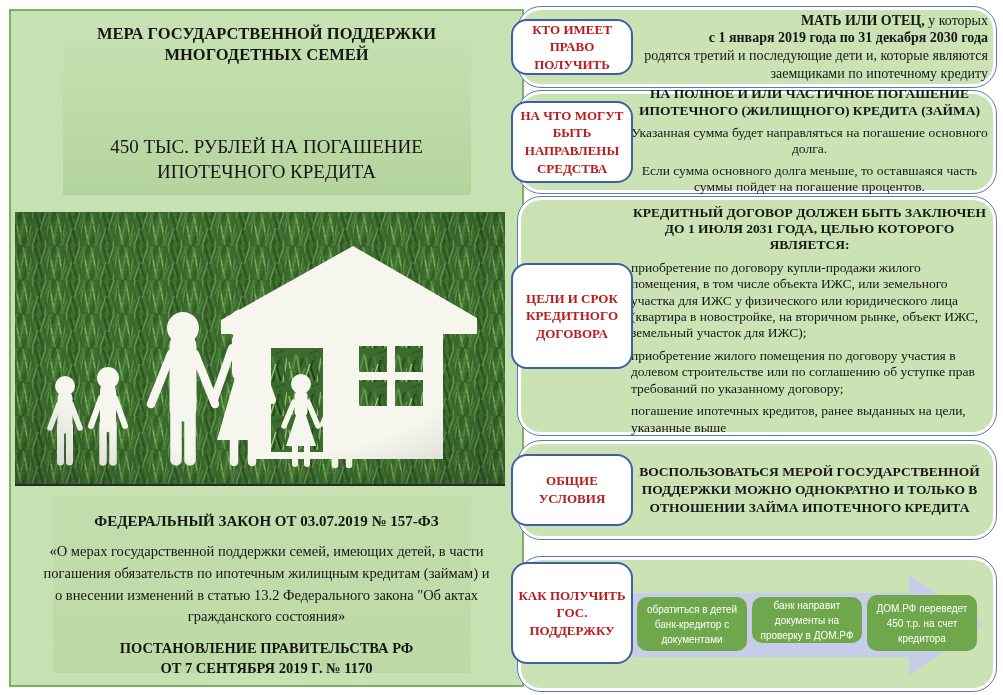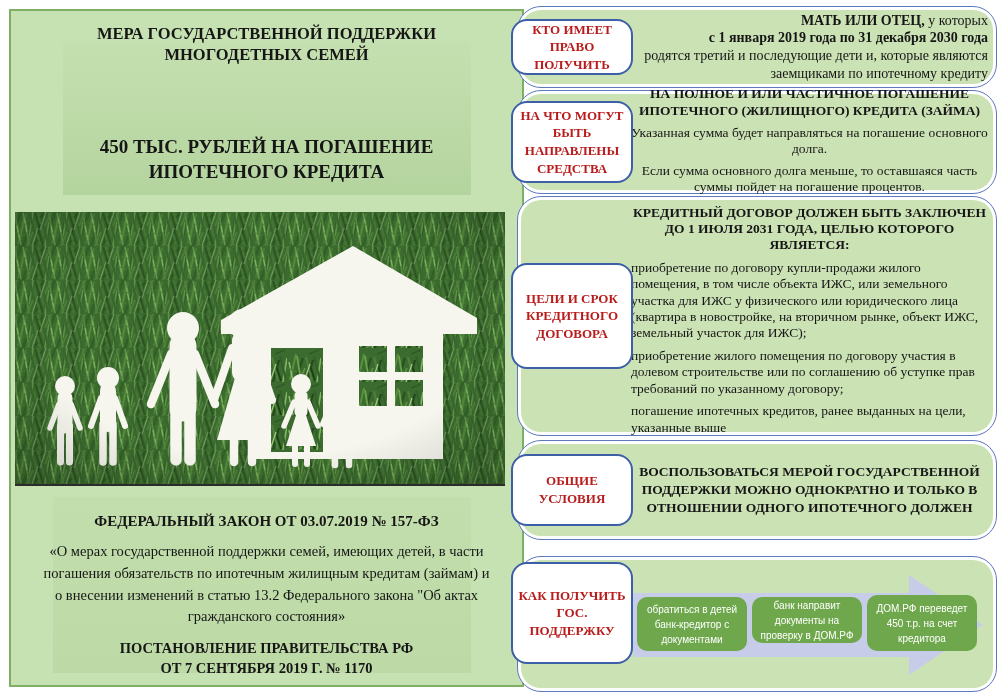--- a/index.html
+++ b/index.html
@@ -9,21 +9,21 @@
   
   .left-panel{position:absolute;left:9px;top:9px;width:499px;height:674px;
               background:#c6e2b2;border:2px solid #7fae65;padding-left:12px;}
   .inner-shade{position:absolute;left:52px;top:30px;width:408px;height:154px;
                background:linear-gradient(180deg,#c5e0b0 0%,#b4d49e 100%);}
   .inner-shade2{position:absolute;left:42px;top:486px;width:418px;height:176px;
                background:linear-gradient(180deg,#c2deac 0%,#bcd9a6 100%);}
   .lp-title{position:absolute;left:60px;right:60px;top:12px;text-align:center;
             font-weight:bold;font-size:16.5px;line-height:1.3;}
   .lp-amount{position:absolute;left:50px;right:50px;top:124px;text-align:center;
-             font-weight:bold;font-size:19px;line-height:1.3;}
+             font-weight:normal;font-size:19px;line-height:1.3;}
   .photo{position:absolute;left:4px;top:201px;width:490px;height:272px;
          border-bottom:2px solid #2b2b2b;}
   .photo svg{display:block;}
   .lp-law-title{position:absolute;left:20px;right:20px;top:502px;text-align:center;
                 font-weight:bold;font-size:15px;}
   .lp-law-text{position:absolute;left:28px;right:28px;top:530px;text-align:center;
                font-size:14.5px;line-height:1.5;}
   .lp-decree{position:absolute;left:20px;right:20px;top:627px;text-align:center;
              font-weight:bold;font-size:14.5px;line-height:1.4;}
 
@@ -199,21 +199,21 @@
       <div class="r3-item">погашение ипотечных кредитов, ранее выданных на цели, указанные выше</div>
     </div>
   </div>
 
   <div class="row" style="top:440px;height:98px;">
     <div class="row-green"></div>
     <div class="label-box" style="top:13px;height:72px;">
       <span>ОБЩИЕ УСЛОВИЯ</span>
     </div>
     <div class="row-content">
-      <div class="r4-heading">ВОСПОЛЬЗОВАТЬСЯ МЕРОЙ ГОСУДАРСТВЕННОЙ ПОДДЕРЖКИ МОЖНО ОДНОКРАТНО И ТОЛЬКО В ОТНОШЕНИИ ОДНОГО ИПОТЕЧНОГО ДОЛЖЕН</div>
+      <div class="r4-heading">ВОСПОЛЬЗОВАТЬСЯ МЕРОЙ ГОСУДАРСТВЕННОЙ ПОДДЕРЖКИ МОЖНО ОДНОКРАТНО И ТОЛЬКО В ОТНОШЕНИИ ЗАЙМА ИПОТЕЧНОГО КРЕДИТА</div>
     </div>
   </div>
 
   <div class="row" style="top:556px;height:134px;">
     <div class="row-green"></div>
     <div class="label-box" style="top:5px;height:102px;">
       <span>КАК ПОЛУЧИТЬ ГОС. ПОДДЕРЖКУ</span>
     </div>
     <div class="arrow-body"></div>
     <div class="arrow-head"></div>

